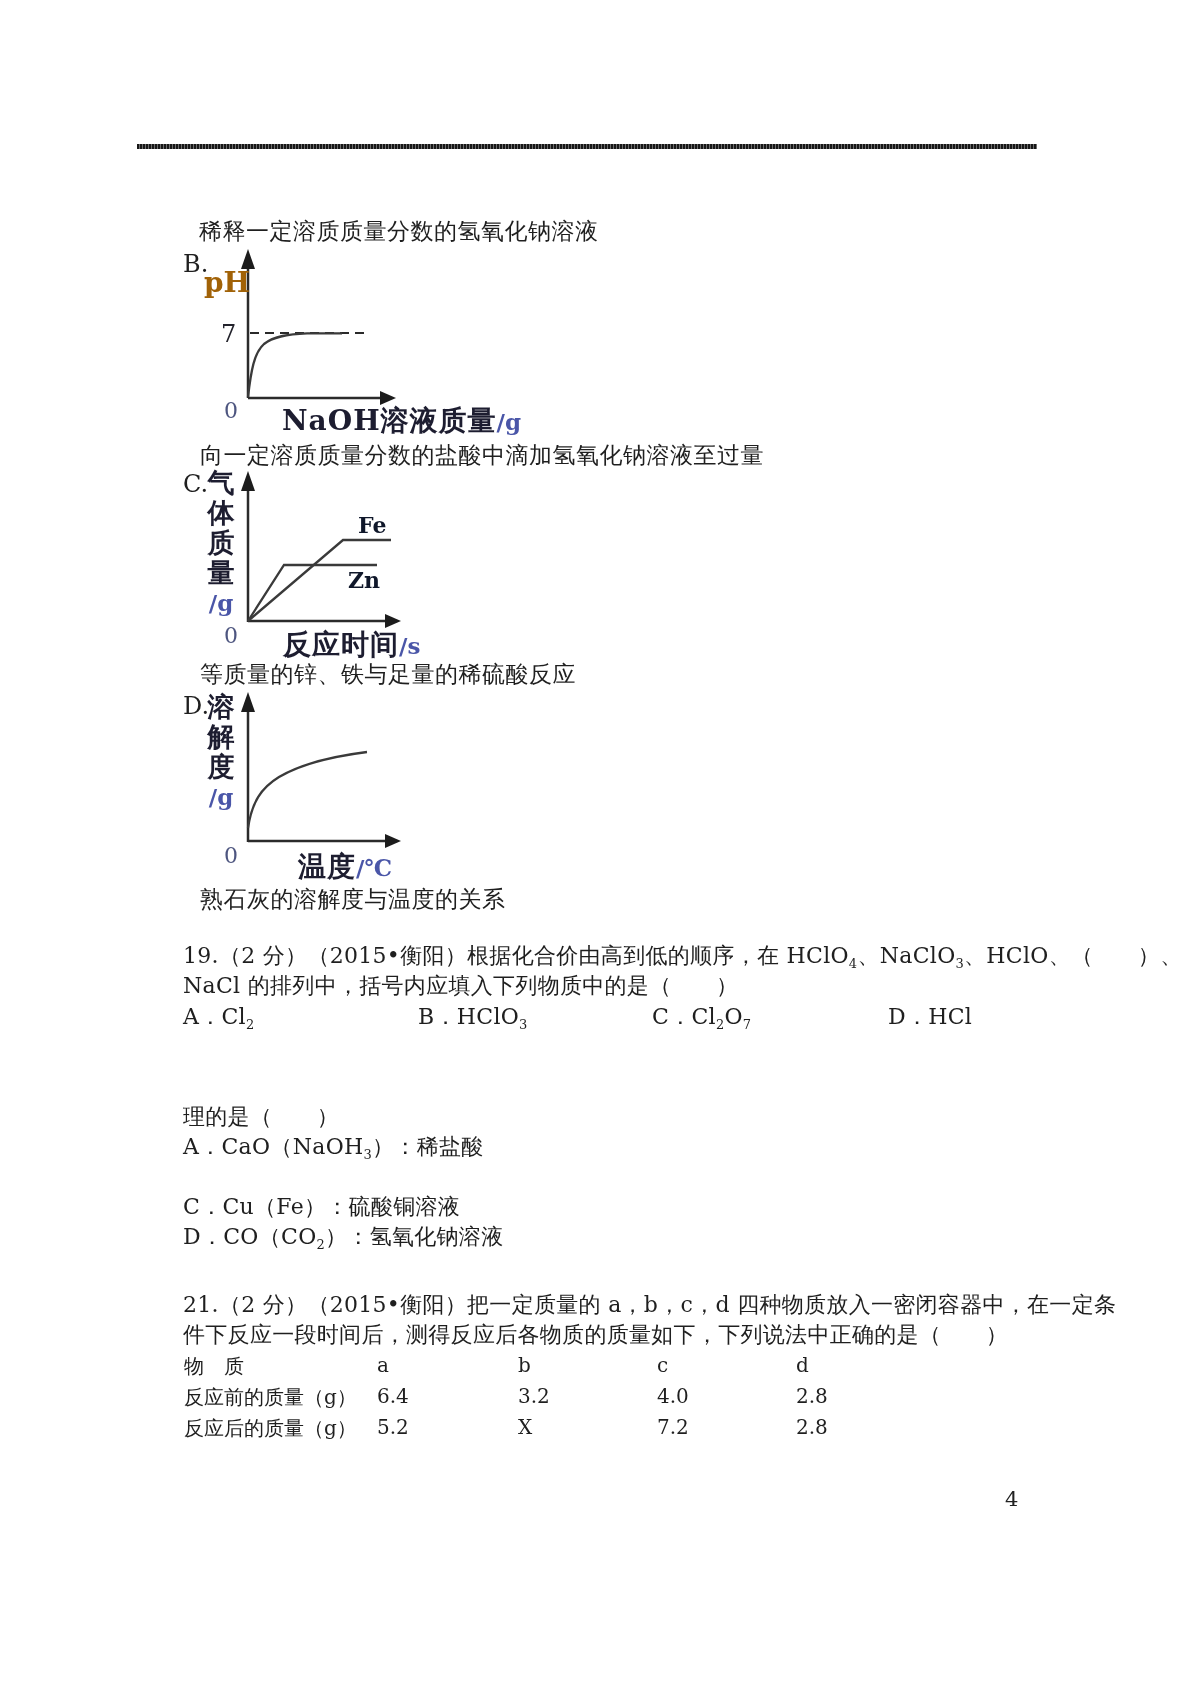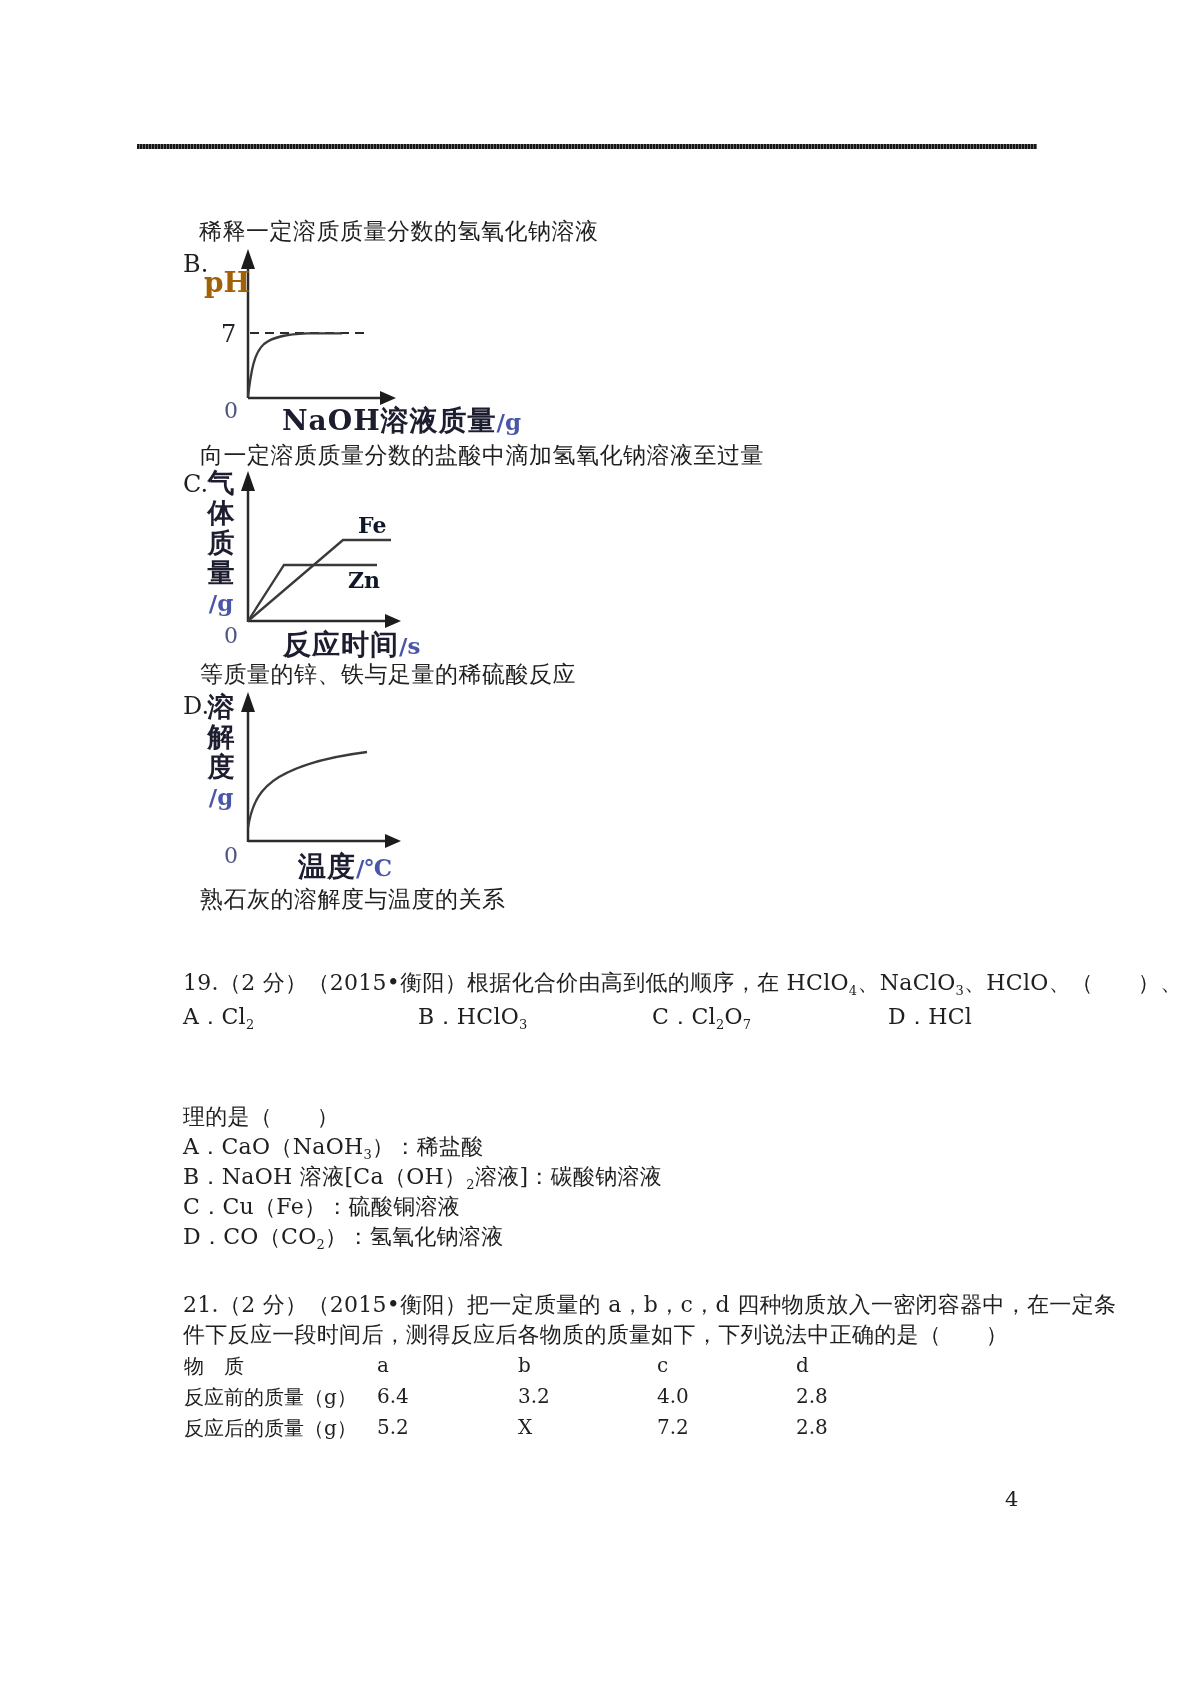--- a/index.html
+++ b/index.html
@@ -89,40 +89,38 @@
     <span>度</span>
     <span class="u">/g</span>
   </div>
   <div class="abs gnum" style="left:224px;top:843px;">0</div>
   <div class="abs" style="left:298px;top:848px;">
     <span class="axis-big">温度</span><span class="unit">/℃</span>
   </div>
 
   <div class="abs cap" style="left:200px;top:884px;">熟石灰的溶解度与温度的关系</div>
 
-  <div class="abs qline" style="left:183px;top:941px;margin-top:27px;">
+  <div class="abs qline" style="left:183px;top:941px;">
     <span>19.（2 分）（2015•衡阳）根据化合价由高到低的顺序，在 HClO</span><sub>4</sub><span>、NaClO</span><sub>3</sub><span>、HClO、（　　）、</span>
   </div>
+  <div class="abs qline" style="left:183px;top:971px;">NaCl 的排列中，括号内应填入下列物质中的是（　　）</div>
   <div class="abs qline" style="left:183px;top:1002px;">
     <span>A．Cl</span><sub>2</sub>
   </div>
   <div class="abs qline" style="left:418px;top:1002px;">
     <span>B．HClO</span><sub>3</sub>
   </div>
   <div class="abs qline" style="left:652px;top:1002px;">
     <span>C．Cl</span><sub>2</sub><span>O</span><sub>7</sub>
   </div>
   <div class="abs qline" style="left:888px;top:1002px;">D．HCl</div>
 
   <div class="abs qline" style="left:183px;top:1102px;">理的是（　　）</div>
   <div class="abs qline" style="left:183px;top:1132px;">
     <span>A．CaO（NaOH</span><sub>3</sub><span>）：稀盐酸</span>
-  </div>
-  <div class="abs qline" style="left:183px;top:1162px;">
-    <span>B．NaOH 溶液[Ca（OH）</span><sub>2</sub><span>溶液]：碳酸钠溶液</span>
   </div>
   <div class="abs qline" style="left:183px;top:1192px;">C．Cu（Fe）：硫酸铜溶液</div>
   <div class="abs qline" style="left:183px;top:1222px;">
     <span>D．CO（CO</span><sub>2</sub><span>）：氢氧化钠溶液</span>
   </div>
 
   <div class="abs qline" style="left:183px;top:1290px;">21.（2 分）（2015•衡阳）把一定质量的 a，b，c，d 四种物质放入一密闭容器中，在一定条</div>
   <div class="abs qline" style="left:183px;top:1320px;">件下反应一段时间后，测得反应后各物质的质量如下，下列说法中正确的是（　　）</div>
 
   <div class="abs cell" style="left:184px;top:1353px;">物　质</div>

